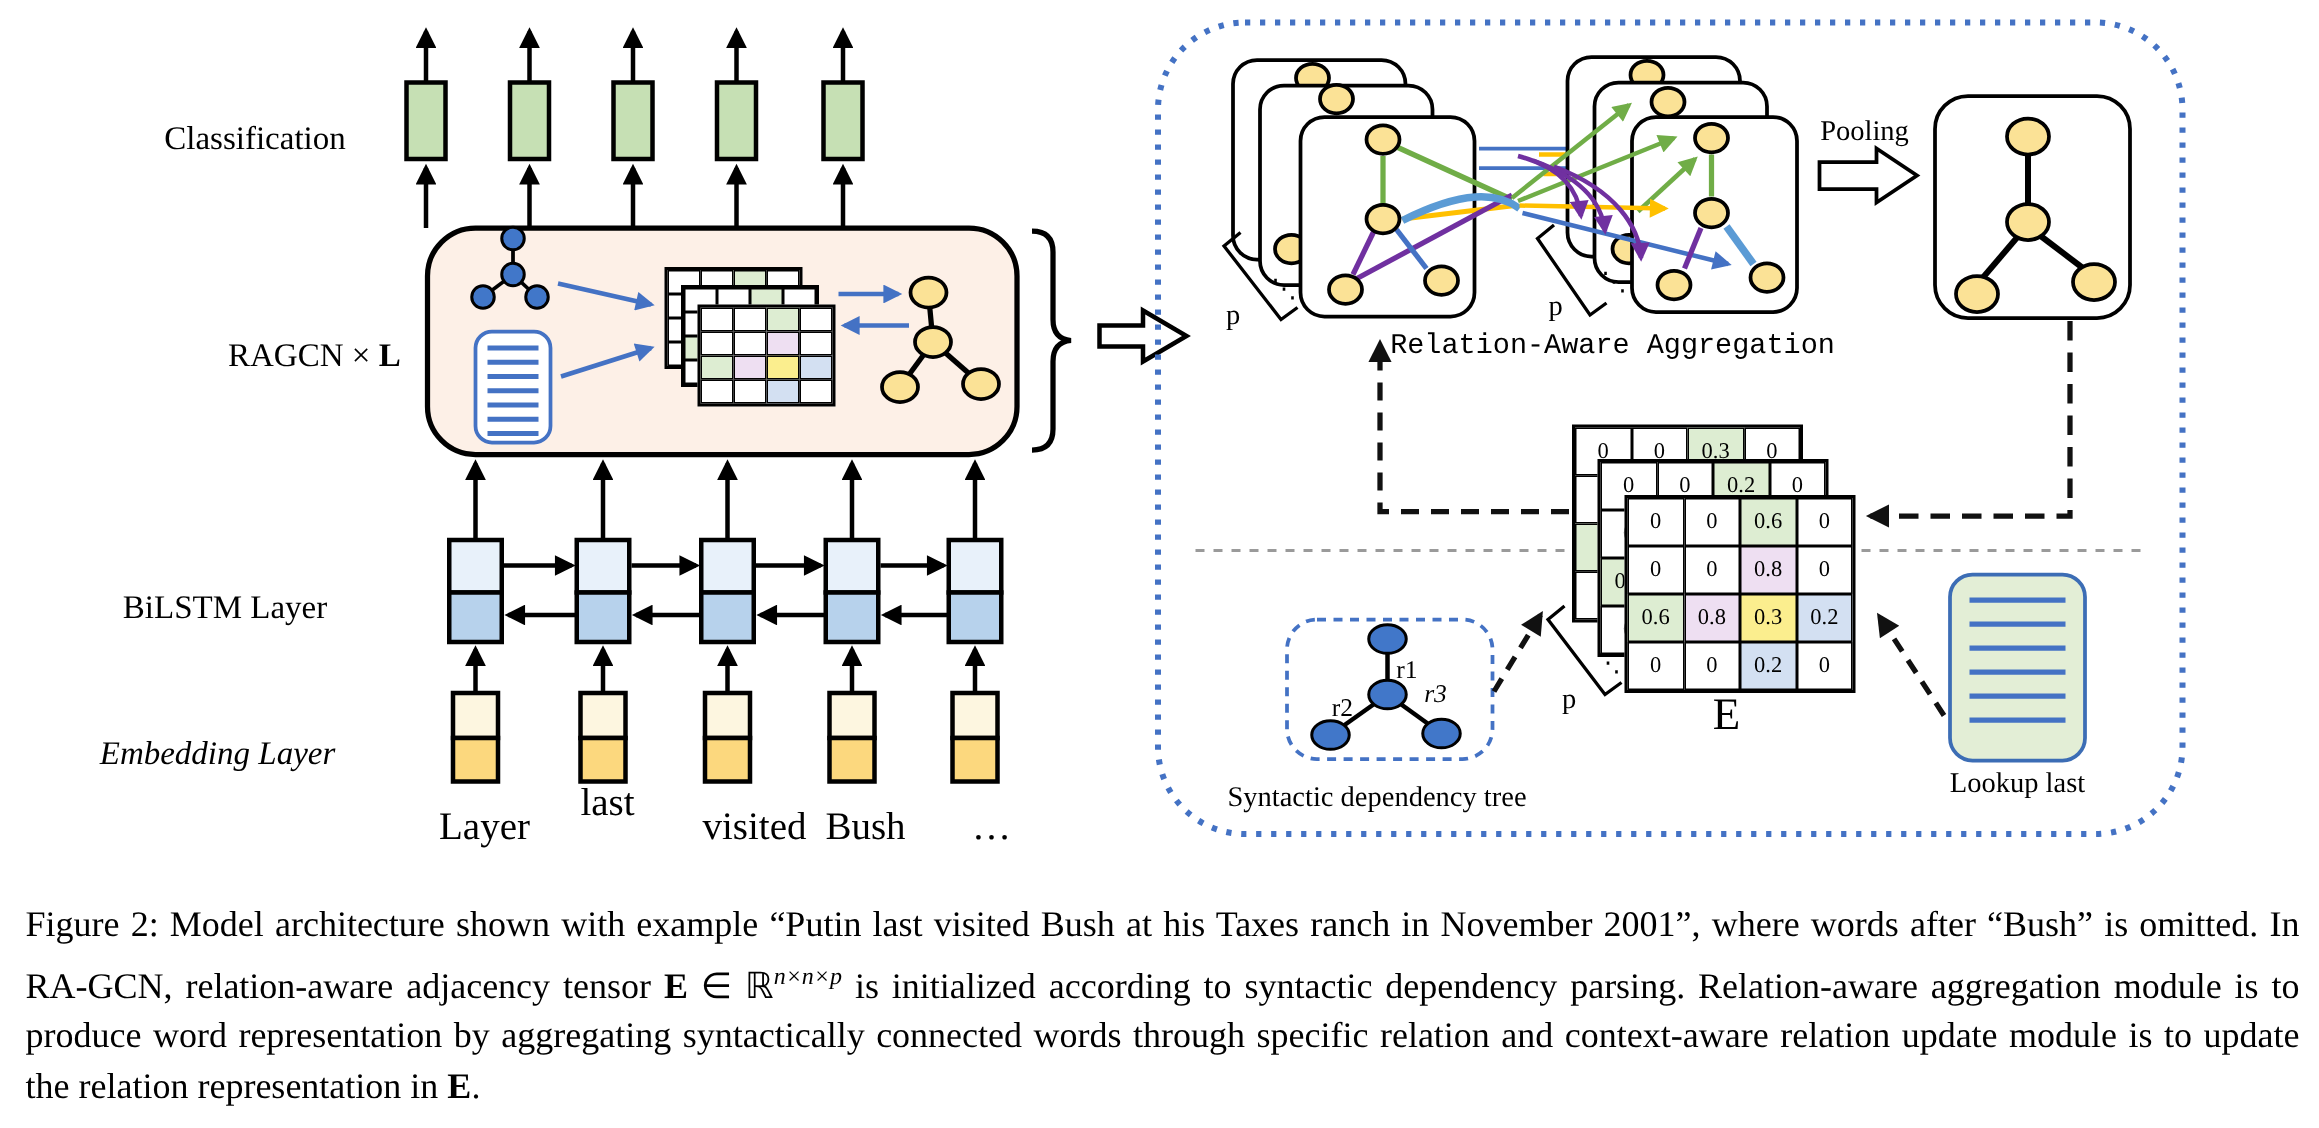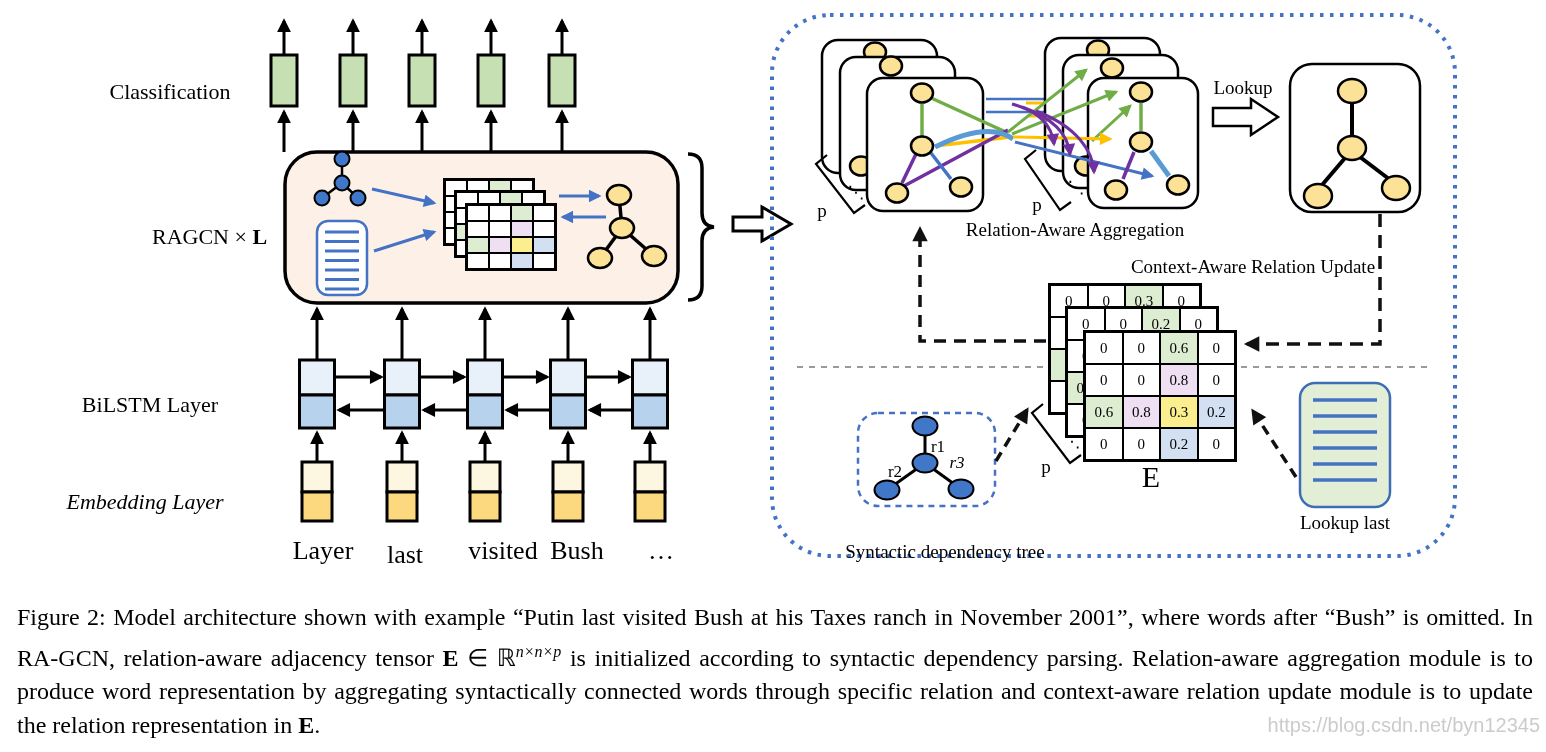--- a/index.html
+++ b/index.html
@@ -410,39 +410,37 @@
         <div class="tensor-cell" style="font-size: 15px;">0</div>
       </div>
     </div>
 
   <div class="lbl f22" style="left:170px;top:79px;">Classification</div>
   <div class="lbl lbl-left f22" style="left:152px;top:224px;"><span>RAGCN × </span><span class="bold">L</span></div>
   <div class="lbl f22" style="left:150px;top:392px;">BiLSTM Layer</div>
   <div class="lbl f22" style="left:145px;top:489px;font-style:italic;">Embedding Layer</div>
 
   <div class="lbl f26" style="left:323px;top:536px;">Layer</div>
-  <div class="lbl f26" style="left:405px;top:540px;">last</div>
+  <div class="lbl f26" style="left:405px;top:520px;">last</div>
   <div class="lbl f26" style="left:503px;top:536px;">visited</div>
   <div class="lbl f26" style="left:577px;top:536px;text-align:right;">Bush</div>
   <div class="lbl f26" style="left:661px;top:536px;">…</div>
 
-  <div class="lbl f19" style="left:1243px;top:77px;">Lookup</div>
-  <div class="lbl f19" style="left:1075px;top:219px;">Relation-Aware Aggregation</div>
-  <div class="lbl f19" style="left:1253px;top:256px;">Context-Aware Relation Update</div>
-  <div class="lbl f19" style="left:945px;top:521px;margin-top:20px;">Syntactic dependency tree</div>
+  <div class="lbl f19" style="left:1243px;top:77px;">Pooling</div>
+  <div class="lbl f19" style="left:1075px;top:219px;font-family:Liberation Mono, monospace;">Relation-Aware Aggregation</div>
+  <div class="lbl f19" style="left:918px;top:521px;">Syntactic dependency tree</div>
   <div class="lbl f19" style="left:1345px;top:512px;">Lookup last</div>
   <div class="lbl f30" style="left:1151px;top:460px;">E</div>
 
   <div class="lbl f19" style="left:822px;top:200px;">p</div>
   <div class="lbl f19" style="left:1037px;top:194px;">p</div>
   <div class="lbl f19" style="left:1046px;top:456px;">p</div>
   <div class="lbl f17" style="left:856px;top:182px;">⋱</div>
   <div class="lbl f17" style="left:1076px;top:177px;">⋱</div>
   <div class="lbl f17" style="left:1072px;top:431px;">⋱</div>
 
   <div class="lbl f17" style="left:938px;top:437px;z-index:4;">r1</div>
   <div class="lbl f17" style="left:895px;top:462px;z-index:4;">r2</div>
   <div class="lbl f17" style="left:957px;top:453px;z-index:4;font-style:italic;">r3</div>
   <div class="lbl f13" style="left:862px;top:131px;z-index:0;">0</div>
 
-  <div id="watermark">https://blog.csdn.net/byn12345</div>
   <div id="caption"><span>Figure 2: Model architecture shown with example “Putin last visited Bush at his Taxes ranch in November 2001”, where words after “Bush” is omitted. In RA-GCN, relation-aware adjacency tensor </span><span class="seg-b">E</span><span> ∈ ℝ</span><span class="seg-sup">n×n×p</span><span> is initialized according to syntactic dependency parsing. Relation-aware aggregation module is to produce word representation by aggregating syntactically connected words through specific relation and context-aware relation update module is to update the relation representation in </span><span class="seg-b">E</span><span>.</span></div>
 </div>
 
 </body></html>

